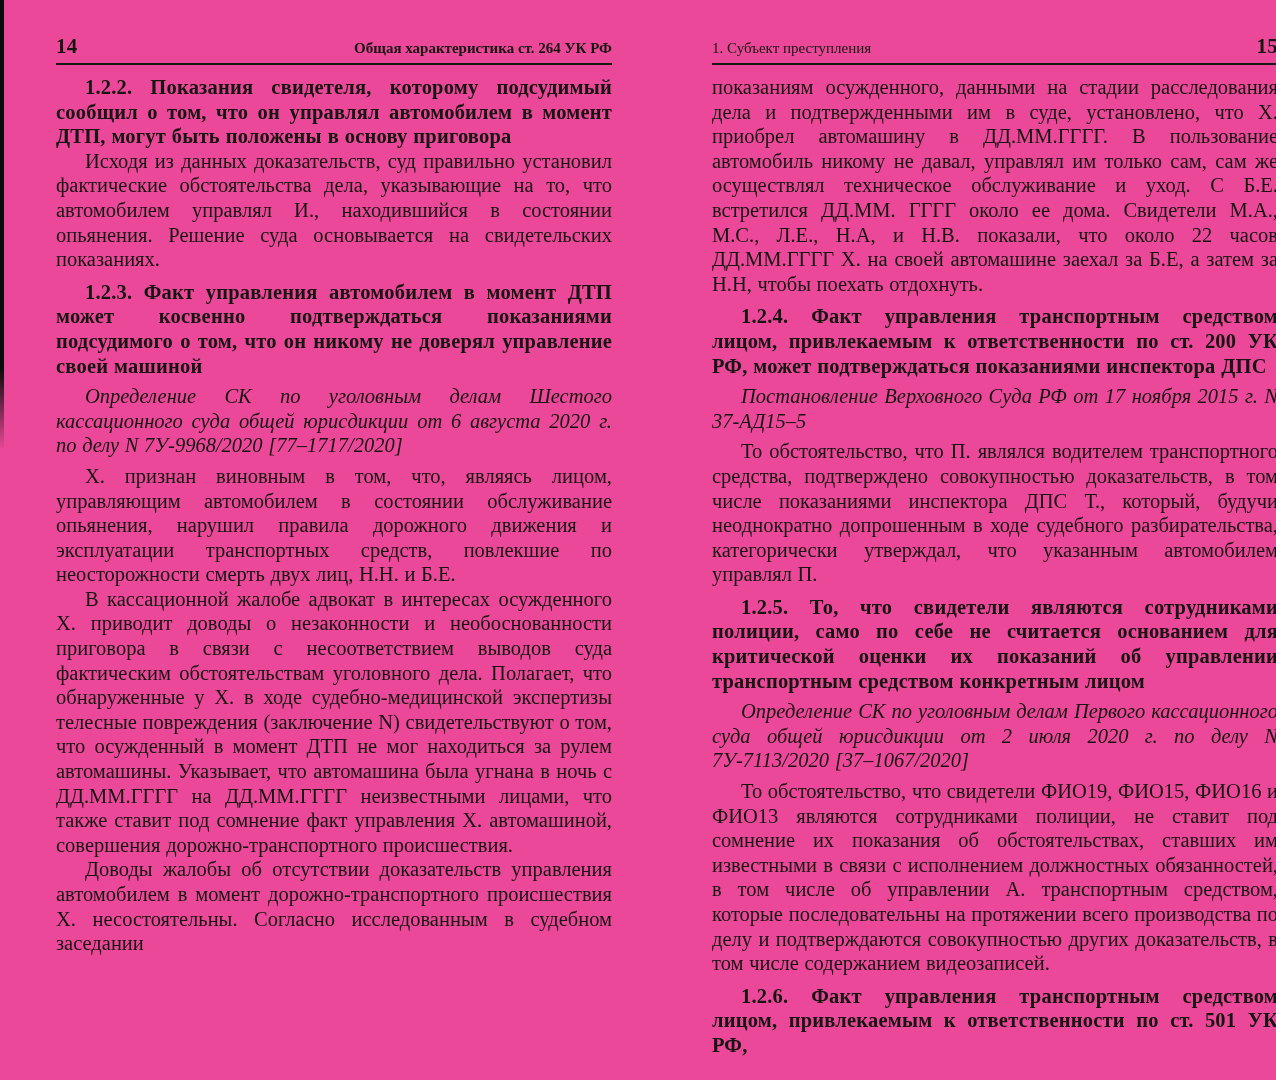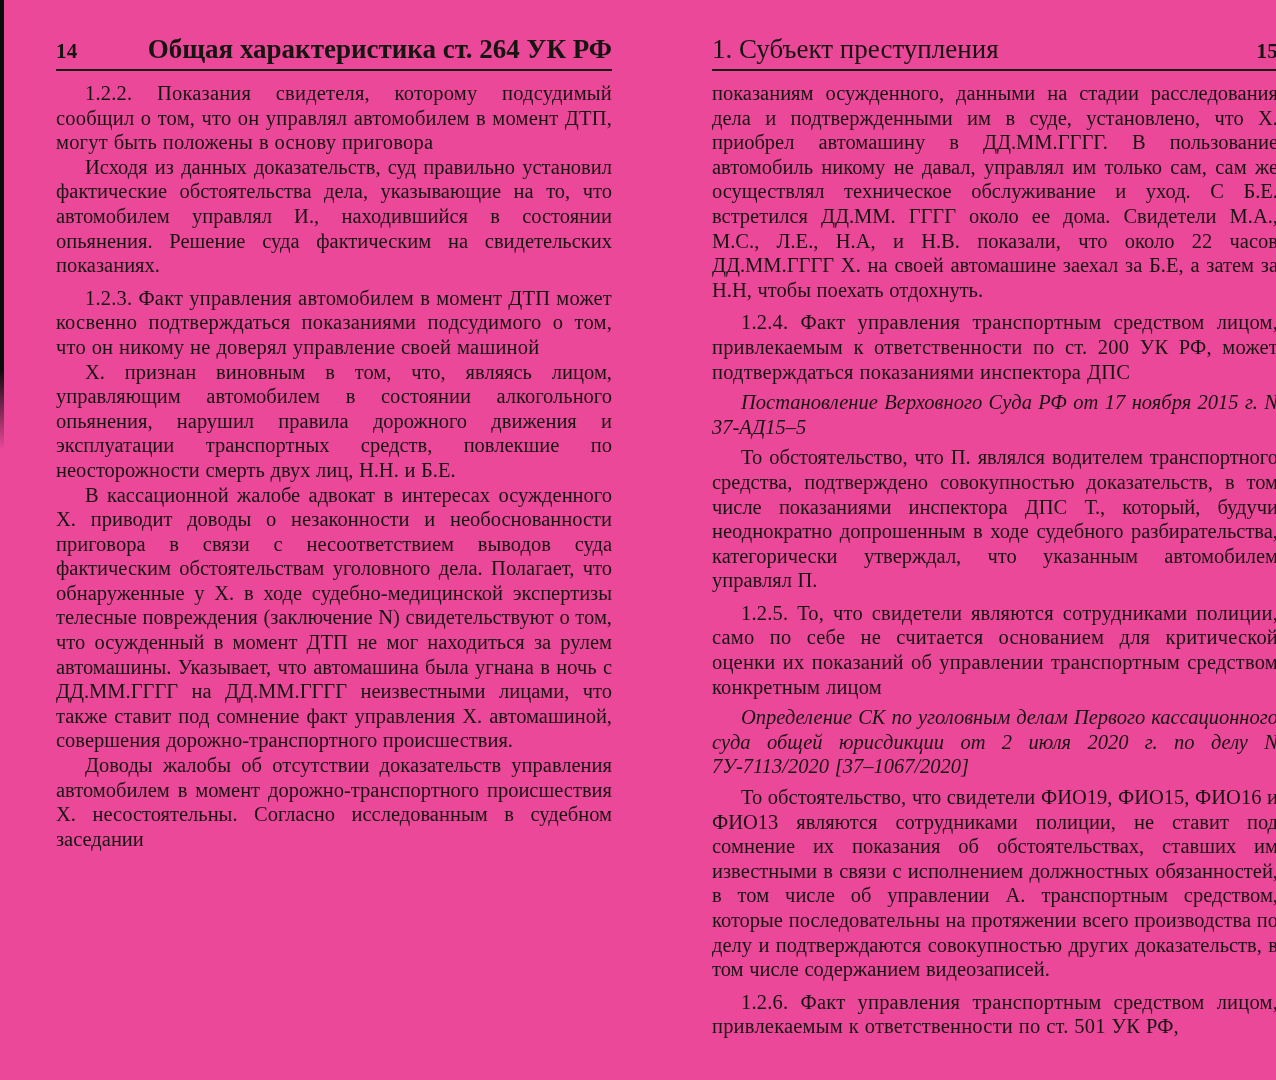--- a/index.html
+++ b/index.html
@@ -35,35 +35,35 @@
     justify-content: space-between;
     align-items: baseline;
     border-bottom: 2.6px solid #191713;
     padding-bottom: 4px;
   }
   .page-number {
     font-weight: bold;
     font-size: 21px;
     letter-spacing: 0.3px;
   }
-  .running-title { font-size: 27px; }
+  .running-title { font-size: 15px; }
   .running-title.bold { font-weight: 600; }
 
   .page-body { margin-top: 10px; }
 
   .page-body p {
     margin: 0;
     font-size: 20.5px;
     line-height: 24.6px;
     text-align: justify;
     text-indent: 29px;
     word-spacing: 0.5px;
   }
   .blk-heading {
-    font-weight: 400;
+    font-weight: 700;
     margin-top: 8px !important;
     letter-spacing: 0.2px;
   }
   .blk-citation {
     font-style: italic;
     margin: 6px 0 6px 0 !important;
   }
   .no-indent { text-indent: 0 !important; }
 </style>
 </head>
@@ -73,23 +73,24 @@
 
   <div class="scan-edge"></div>
 
   <div class="page-col left">
     <div class="running-head">
       <span class="page-number">14</span>
       <span class="running-title bold">Общая характеристика ст. 264 УК РФ</span>
     </div>
     <div class="page-body">
       <p class="blk-heading">1.2.2. Показания свидетеля, которому подсудимый сообщил о том, что он управлял автомобилем в момент ДТП, могут быть положены в основу приговора</p>
-      <p class="blk-body">Исходя из данных доказательств, суд правильно установил фактические обстоятельства дела, указывающие на то, что автомобилем управлял И., находившийся в состоянии опьянения. Решение суда фактическим на свидетельских показаниях.</p>
+      <p class="blk-body">Исходя из данных доказательств, суд правильно установил фактические обстоятельства дела, указывающие на то, что автомобилем управлял И., находившийся в состоянии опьянения. Решение суда основывается на свидетельских показаниях.</p>
       <p class="blk-heading">1.2.3. Факт управления автомобилем в момент ДТП может косвенно подтверждаться показаниями подсудимого о том, что он никому не доверял управление своей машиной</p>
-      <p class="blk-body">Х. признан виновным в том, что, являясь лицом, управляющим автомобилем в состоянии алкогольного опьянения, нарушил правила дорожного движения и эксплуатации транспортных средств, повлекшие по неосторожности смерть двух лиц, Н.Н. и Б.Е.</p>
+      <p class="blk-citation">Определение СК по уголовным делам Шестого кассационного суда общей юрисдикции от 6 августа 2020 г. по делу N 7У-9968/2020 [77–1717/2020]</p>
+      <p class="blk-body">Х. признан виновным в том, что, являясь лицом, управляющим автомобилем в состоянии обслуживание опьянения, нарушил правила дорожного движения и эксплуатации транспортных средств, повлекшие по неосторожности смерть двух лиц, Н.Н. и Б.Е.</p>
       <p class="blk-body">В кассационной жалобе адвокат в интересах осужденного Х. приводит доводы о незаконности и необоснованности приговора в связи с несоответствием выводов суда фактическим обстоятельствам уголовного дела. Полагает, что обнаруженные у Х. в ходе судебно-медицинской экспертизы телесные повреждения (заключение N) свидетельствуют о том, что осужденный в момент ДТП не мог находиться за рулем автомашины. Указывает, что автомашина была угнана в ночь с ДД.ММ.ГГГГ на ДД.ММ.ГГГГ неизвестными лицами, что также ставит под сомнение факт управления Х. автомашиной, совершения дорожно-транспортного происшествия.</p>
       <p class="blk-body">Доводы жалобы об отсутствии доказательств управления автомобилем в момент дорожно-транспортного происшествия Х. несостоятельны. Согласно исследованным в судебном заседании</p>
     </div>
   </div>
 
   <div class="page-col right">
     <div class="running-head">
       <span class="running-title">1. Субъект преступления</span>
       <span class="page-number">15</span>
     </div>

